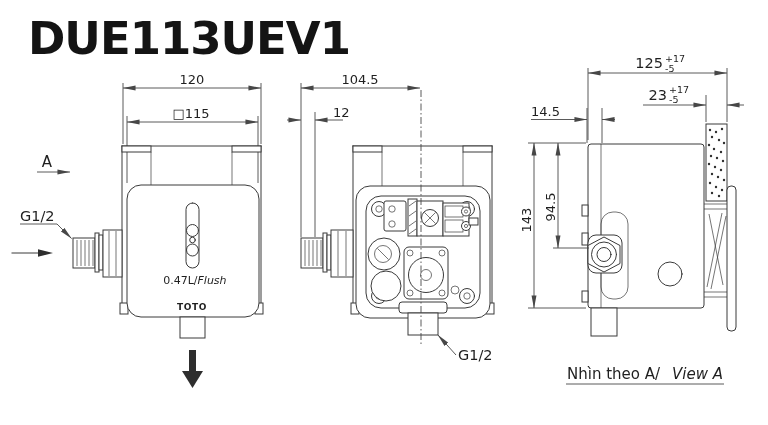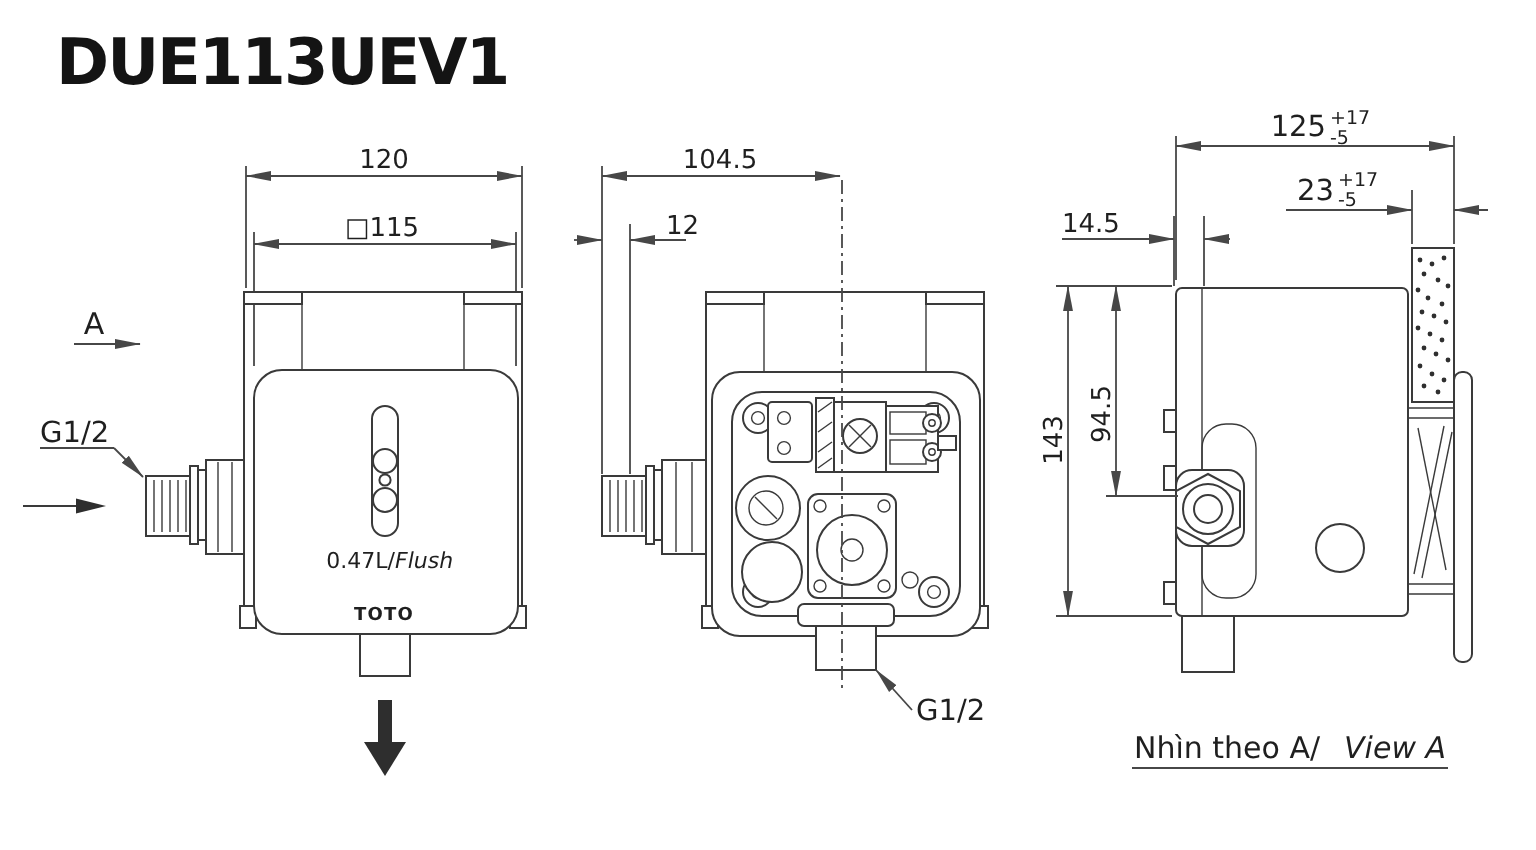--- a/index.html
+++ b/index.html
@@ -1,18 +1,18 @@
 <!DOCTYPE html>
 <html><head>
 <meta charset="utf-8">
 <style>
   html,body{margin:0;padding:0;background:#fff;}
   .screen{position:relative;width:768px;height:425px;background:#fff;overflow:hidden;
           font-family:"DejaVu Sans",sans-serif;}
-  .title{position:absolute;left:28px;top:12px;font-size:32px;font-weight:bold;
+  .title{position:absolute;left:28px;top:12px;font-size:45px;font-weight:bold;
          color:#141414;letter-spacing:-1px;font-family:"DejaVu Sans",sans-serif;}
   svg{position:absolute;left:0;top:0;font-family:"DejaVu Sans",sans-serif;}
   .ln{stroke:#3a3a3a;stroke-width:1;fill:none;stroke-linecap:square}
   .lnf{stroke:#3a3a3a;stroke-width:1;fill:#fff}
   .thin{stroke:#3a3a3a;stroke-width:0.7;fill:none}
   .dim{stroke:#474747;stroke-width:0.9;fill:none}
   .dash{stroke:#474747;stroke-width:0.9;fill:none;stroke-dasharray:7 2.5 1.5 2.5}
   .blk{fill:#2e2e2e;stroke:none}
   .dot{fill:#2f2f2f;stroke:none}
   text{fill:#1f1f1f}

